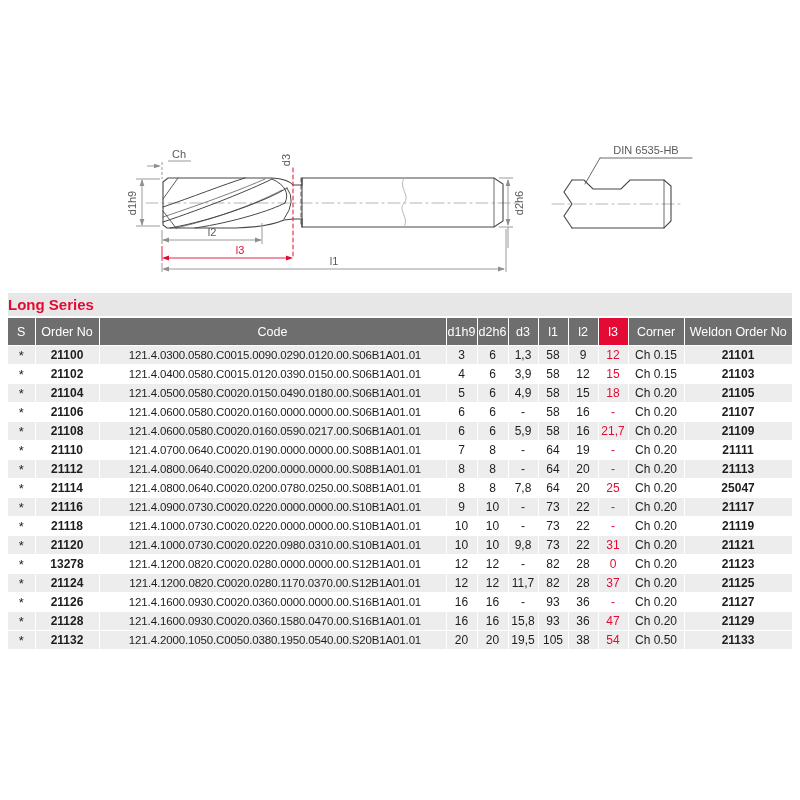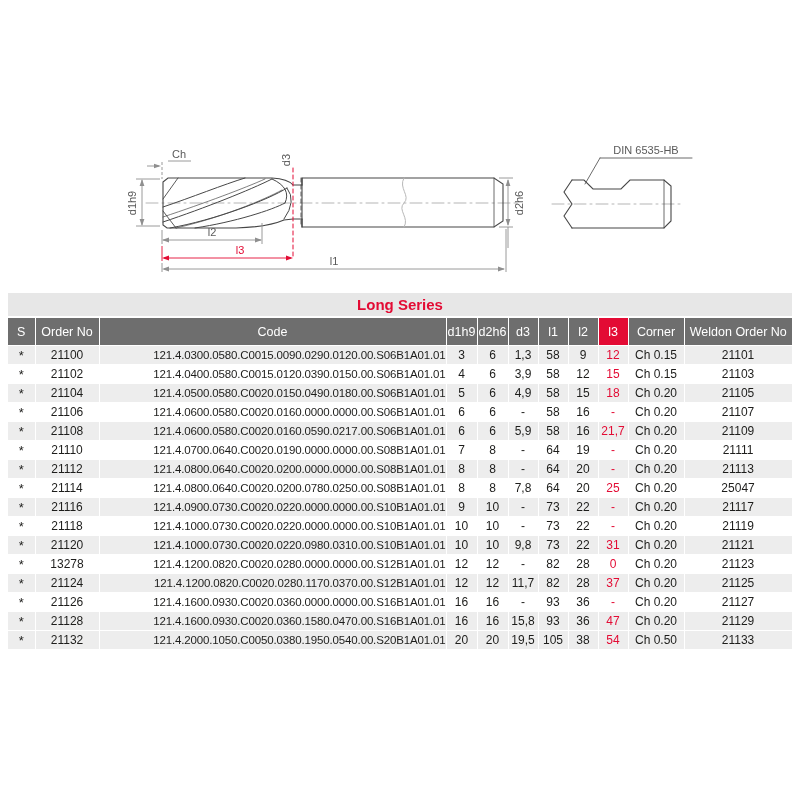--- a/index.html
+++ b/index.html
@@ -6,30 +6,30 @@
     --accent:#e30b34; --header_bg:#6e6e6e; --title_bg:#e7e7e7; --stripe:#ededed; --ink:#1d1d1b;
   }
   html,body{margin:0;padding:0;}
   body{width:800px;height:800px;background:#fff;position:relative;overflow:hidden;
        font-family:"Liberation Sans", sans-serif;color:var(--ink);}
   .drawing{position:absolute;left:0;top:0;width:800px;height:290px;}
   .tbl-wrap{position:absolute;left:8px;top:293px;width:784px;}
   table{width:784px;border-collapse:collapse;table-layout:fixed;}
   td,th{padding:0;vertical-align:middle;font-weight:400;overflow:hidden;white-space:nowrap;}
   .title-row th{height:23px;background:var(--title_bg);color:var(--accent);
-      font-size:15px;font-weight:700;text-align:center;border-bottom:2px solid #fff;}
+      font-size:15px;font-weight:700;text-align:left;border-bottom:2px solid #fff;}
   .head-row th{height:27px;background:var(--header_bg);color:#fff;font-size:12.5px;
       text-align:center;border-right:1px solid #fff;}
   .head-row th.h-l3{background:var(--accent);}
   .head-row th:last-child{border-right:none;}
   tbody td{height:18px;font-size:12px;text-align:center;border-right:1px solid #fff;border-top:1px solid #fff;}
   tbody tr.stripe td{background:var(--stripe);}
   td.c-s{font-size:13px;}
-  td.c-order,td.c-weldon{font-weight:400;}
-  td.c-code{text-align:right;padding-left:5px;font-size:11.5px;letter-spacing:-0.15px;}
+  td.c-order,td.c-weldon{font-weight:700;}
+  td.c-code{text-align:center;padding-left:5px;font-size:11.5px;letter-spacing:-0.15px;}
   td.c-l3{color:var(--accent);}
 </style>
 </head>
 <body style="--accent: #e30b34; --header_bg: #6e6e6e; --title_bg: #e7e7e7; --stripe: #ededed;">
 
 <svg class="drawing" viewBox="0 0 800 290">
 
   <g fill="none" stroke-linecap="round">
 
     <path d="M146 203 H 516" stroke="#b5b5b5" stroke-width="1" stroke-dasharray="12 4 2 4"></path>

